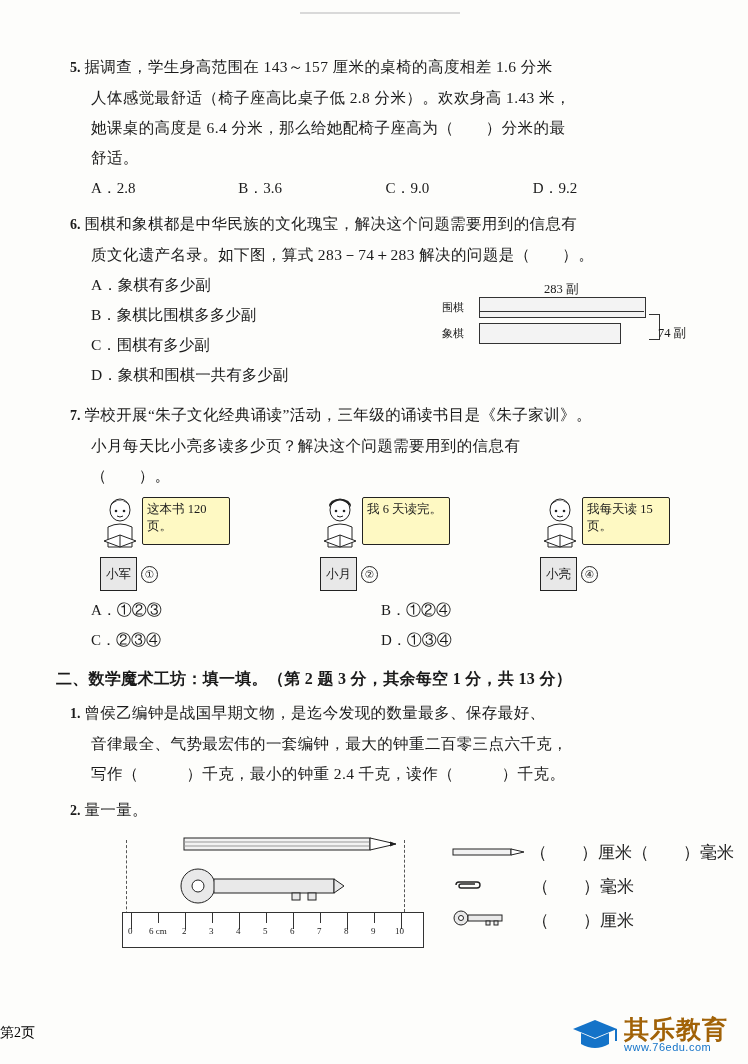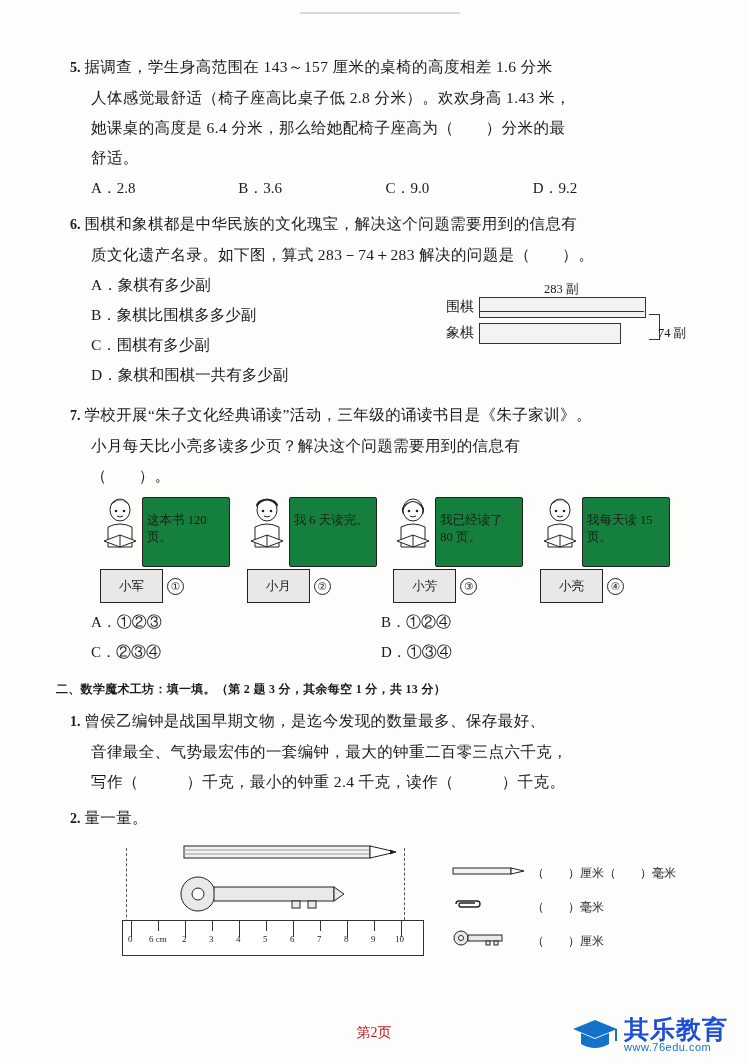--- a/index.html
+++ b/index.html
@@ -44,21 +44,21 @@
   
   .q6wrap{position:relative;}
   .q6-diagram{
     position:absolute;right:-2px;top:4px;width:250px;height:100px;
     font-size:13px;
   }
   .dim-label{
     position:absolute;left:112px;top:0px;font-size:12.5px;
   }
   .bar-row{position:absolute;display:flex;align-items:center;}
-  .bar-name{width:42px;text-align:right;padding-right:5px;font-size:14px;}
+  .bar-name{width:42px;text-align:center;padding-right:5px;font-size:11px;}
   .bar{
     border:1px solid #333;background:#f3f3f3;height:19px;
   }
   .brace{
     position:absolute;right:16px;top:41px;width:10px;height:26px;
     border-right:1px solid #333;border-top:1px solid #333;border-bottom:1px solid #333;
   }
   .b74{position:absolute;right:-22px;top:47px;font-size:12.5px;}
   
   .cards{
@@ -70,67 +70,67 @@
   }
   .card-top{
     display:flex;align-items:flex-start;
   }
   .kid{
     width:44px;height:58px;position:relative;flex:0 0 44px;
   }
   .bubble{
     border:1px solid #222;border-radius:2px;
     font-size:12.5px;line-height:17px;
-    padding:14px 4px;
+    padding:3px 4px;
     min-height:40px;
     flex:1;
-    background:#15803d;
+    background:#fef9c3;
   }
   .card-bottom{
     display:flex;align-items:center;margin-top:2px;gap:4px;
     padding-left:2px;
   }
   .name-box{
     border:1px solid #222;background:#e8e8e8;
-    font-size:12.5px;padding:1px 18px;
+    font-size:12.5px;padding:1px 5px;
   }
   .circnum{
     display:inline-block;width:15px;height:15px;border:1px solid #222;border-radius:50%;
     font-size:10.5px;line-height:15px;text-align:center;
   }
   .sec-title{
-    font-weight:bold;font-size:12px;margin:14px 0 8px 0;letter-spacing:0.3px;
+    font-weight:bold;font-size:16px;margin:14px 0 8px 0;letter-spacing:0.3px;
   }
   
   .fig2{
     position:relative;margin-left:52px;margin-top:6px;width:540px;height:120px;
   }
   .ruler{
     position:absolute;left:0;top:80px;width:300px;height:34px;border:1px solid #333;background:#fff;
   }
   .ruler .tick{position:absolute;top:0;width:1px;background:#333;}
   .ruler .num{position:absolute;bottom:1px;font-size:9px;}
   .pencil-big{position:absolute;left:60px;top:0px;}
   .clipline{position:absolute;left:4px;top:8px;width:1px;height:100px;border-left:1px dashed #555;}
   .clipline2{position:absolute;left:282px;top:8px;width:1px;height:72px;border-left:1px dashed #555;}
   .ans-col{
-    position:absolute;left:330px;top:16px;width:250px;font-size:12px;line-height:22px;
+    position:absolute;left:330px;top:4px;width:250px;font-size:17px;line-height:22px;
   }
   .ans-row{display:flex;align-items:center;height:34px;}
   .ans-row .pic{width:80px;}
   .footer{
-    position:absolute;left:0;bottom:22px;width:748px;text-align:center;
-    font-size:14px;color:#b91c1c;
+    position:absolute;left:0;bottom:22px;width:748px;
+    font-size:14px;color:#000000;
   }
   .logo{
     position:absolute;right:20px;bottom:8px;display:flex;align-items:center;gap:6px;
   }
   .logo-mark{width:46px;height:42px;}
   .logo-text{line-height:1;}
-  .logo-text .cn{font-size:25px;color:#1d4ed8;font-weight:bold;letter-spacing:1px;font-family:"Liberation Sans",sans-serif;}
+  .logo-text .cn{font-size:25px;color:#a16207;font-weight:bold;letter-spacing:1px;font-family:"Liberation Sans",sans-serif;}
   .logo-text .url{font-size:11px;color:#1473c8;font-family:"Liberation Sans",sans-serif;letter-spacing:0.5px;}
   .nowrap{white-space:nowrap;}
 </style>
 </head>
 <body>
 
 <div class="page">
   <div class="top-rule"></div>
 
   <div class="content">
@@ -221,41 +221,20 @@
               </svg>
             </div>
             <div class="bubble">我 6 天读完。</div>
           </div>
           <div class="card-bottom">
             <span class="name-box">小月</span>
             <span class="circnum">②</span>
           </div>
         </div>
 
-        <div class="card">
-          <div class="card-top">
-            <div class="kid">
-              <svg width="44" height="58" viewBox="0 0 44 58">
-                <ellipse cx="22" cy="13" rx="10" ry="11" fill="#fff" stroke="#222"></ellipse>
-                <path d="M11 11 Q22 -3 33 11 L33 18 Q31 6 22 5 Q13 6 11 18Z" fill="#222"></path>
-                <circle cx="18" cy="14" r="1.3" fill="#222"></circle>
-                  <circle cx="26" cy="14" r="1.3" fill="#222"></circle>
-                <path d="M19 19 Q22 21 25 19" stroke="#222" fill="none"></path>
-                <path d="M10 50 L10 30 Q22 24 34 30 L34 50 Z" fill="#fff" stroke="#222"></path>
-                <path d="M6 44 L22 38 L38 44 L22 50 Z" fill="#fff" stroke="#222"></path>
-                <path d="M22 38 L22 50" stroke="#222"></path>
-              </svg>
-            </div>
-            <div class="bubble">我已经读了 80 页。</div>
-          </div>
-          <div class="card-bottom">
-            <span class="name-box">小芳</span>
-            <span class="circnum">③</span>
-          </div>
-        </div>
 
         <div class="card">
           <div class="card-top">
             <div class="kid">
               <svg width="44" height="58" viewBox="0 0 44 58">
                 <ellipse cx="22" cy="13" rx="10" ry="11" fill="#fff" stroke="#222"></ellipse>
                 <path d="M12 9 Q22 -2 32 9 Q30 4 22 3 Q14 3 12 9Z" fill="#222"></path>
                 <circle cx="18" cy="14" r="1.3" fill="#222"></circle>
                   <circle cx="26" cy="14" r="1.3" fill="#222"></circle>
                 <path d="M19 19 Q22 21 25 19" stroke="#222" fill="none"></path>

